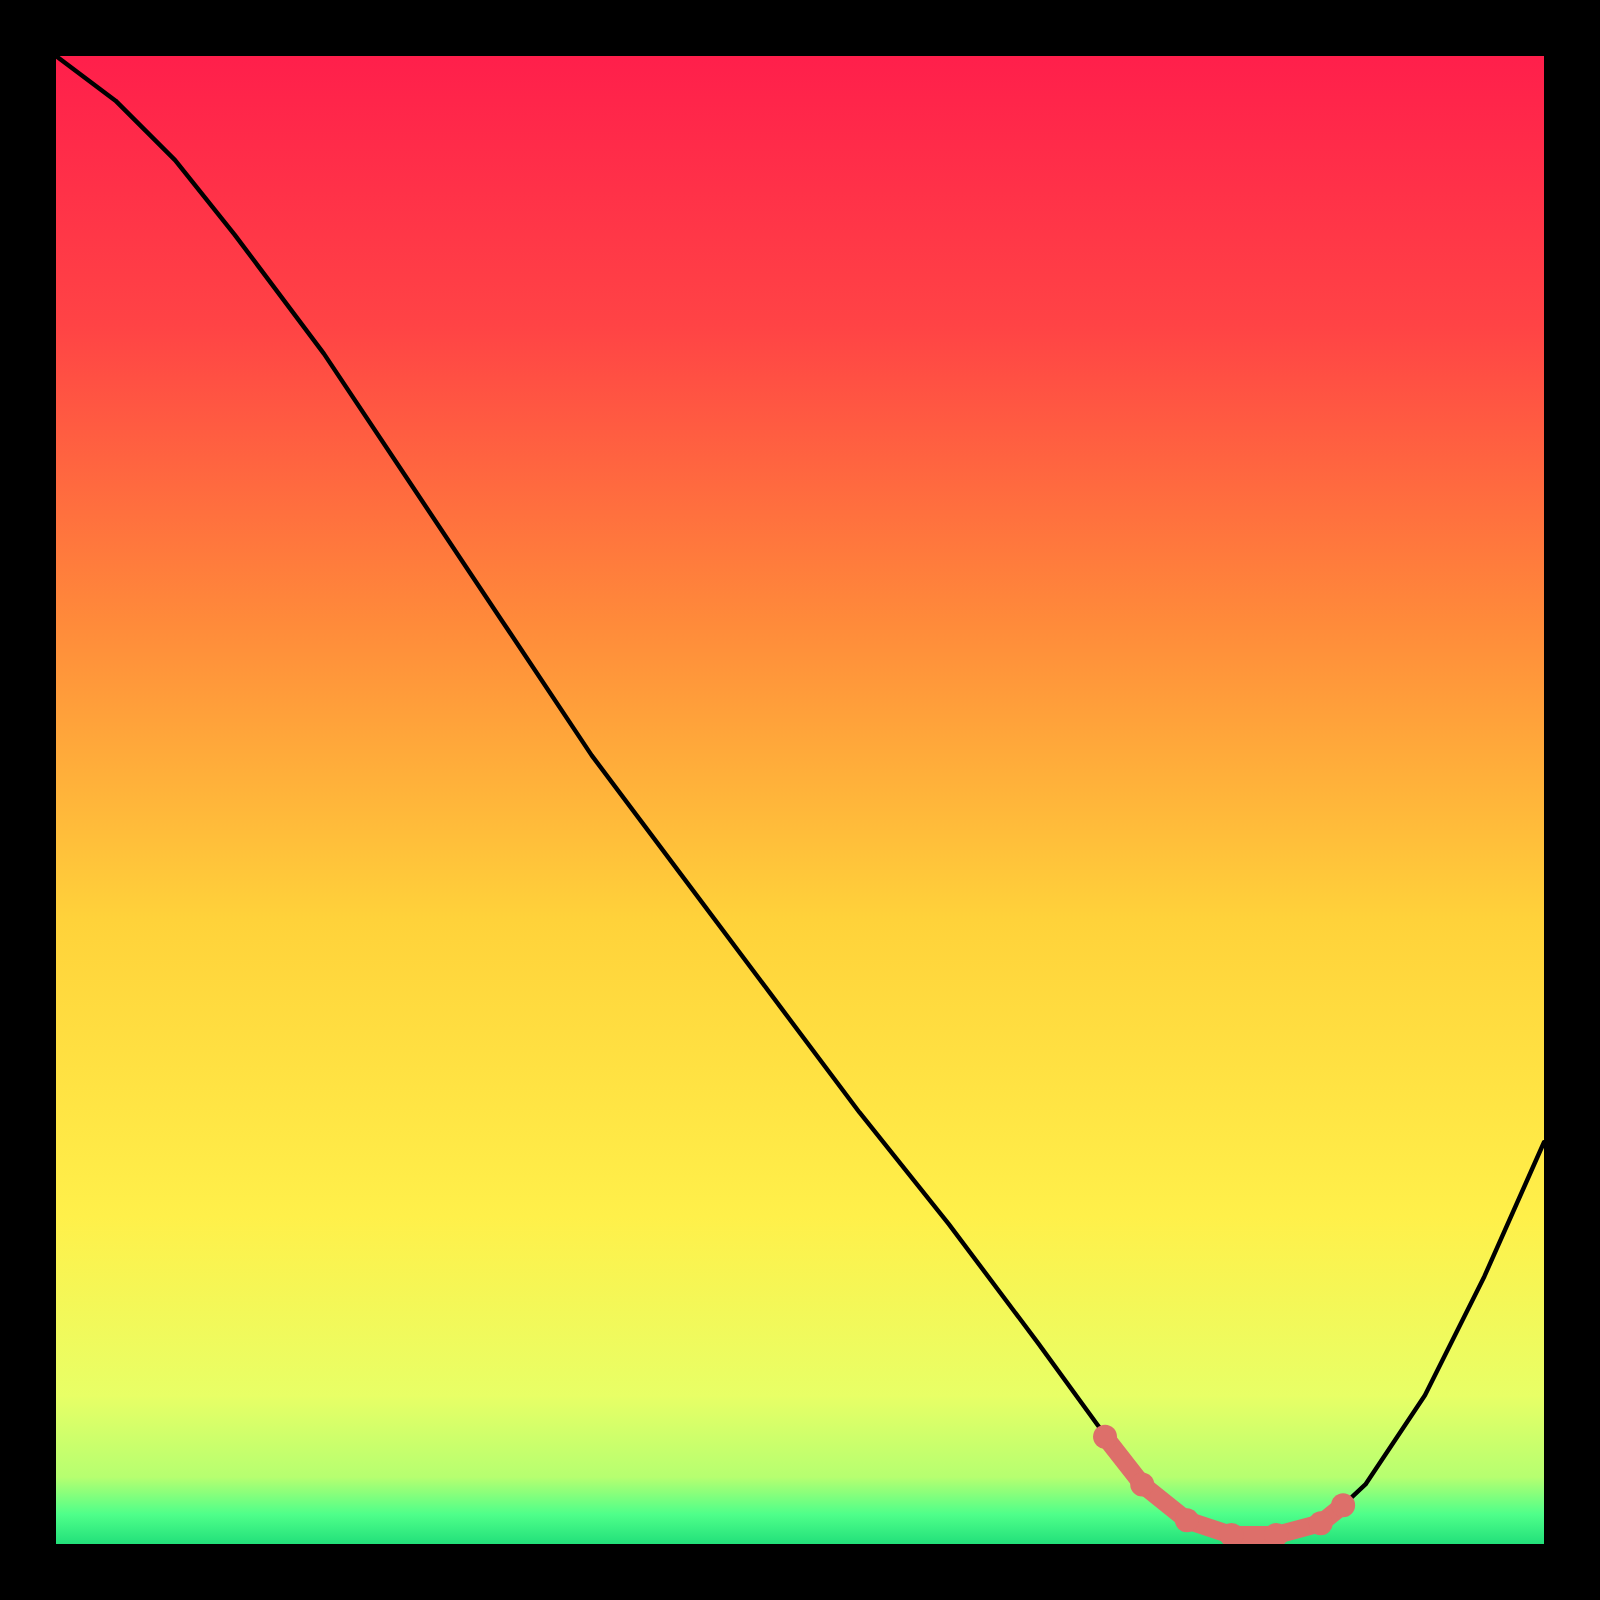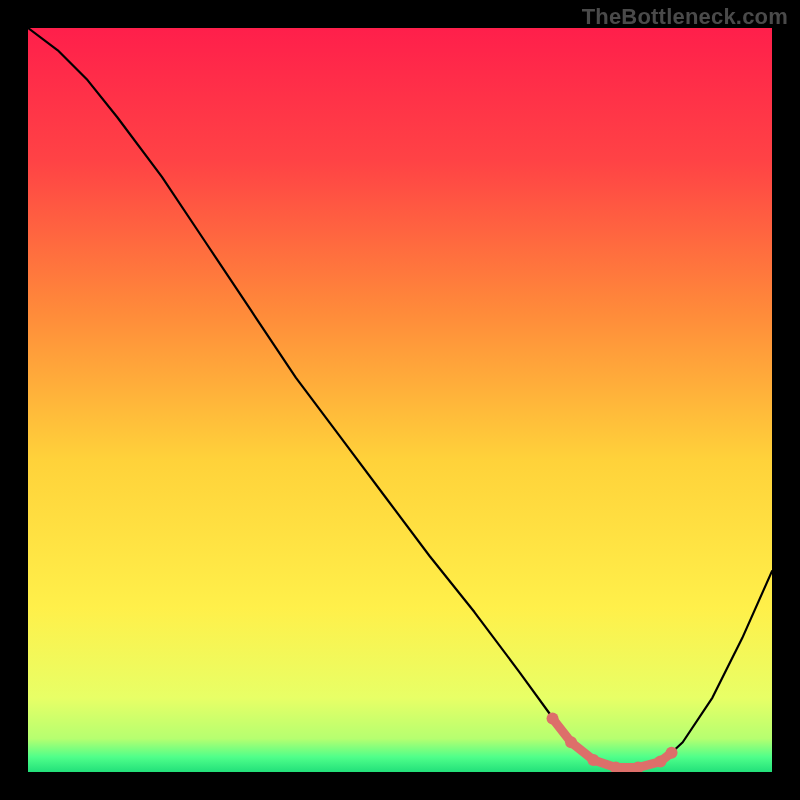--- a/index.html
+++ b/index.html
@@ -36,21 +36,20 @@
   }
   .plot svg {
     display: block;
     width: 744px;
     height: 744px;
   }
 </style>
 </head>
 <body>
 <div class="frame">
-  <div class="watermark">TheBottleneck.com</div>
   <div class="plot">
     <svg id="chartSvg" viewBox="0 0 744 744">
       <defs>
         <linearGradient id="bgGrad" x1="0" y1="0" x2="0" y2="1">
         <stop offset="0.00%" stop-color="#ff1f4b"></stop>
             <stop offset="18.00%" stop-color="#ff4345"></stop>
             <stop offset="38.00%" stop-color="#ff8a3a"></stop>
             <stop offset="58.00%" stop-color="#ffd23a"></stop>
             <stop offset="78.00%" stop-color="#fff04a"></stop>
             <stop offset="90.00%" stop-color="#e8ff66"></stop>

